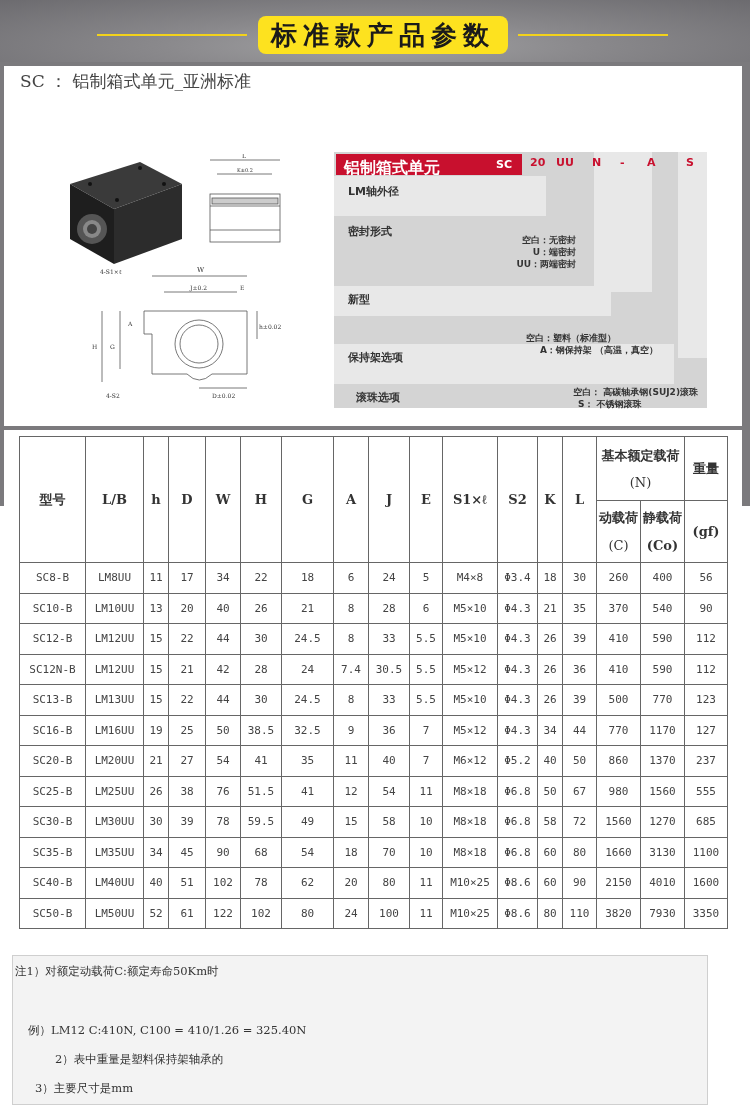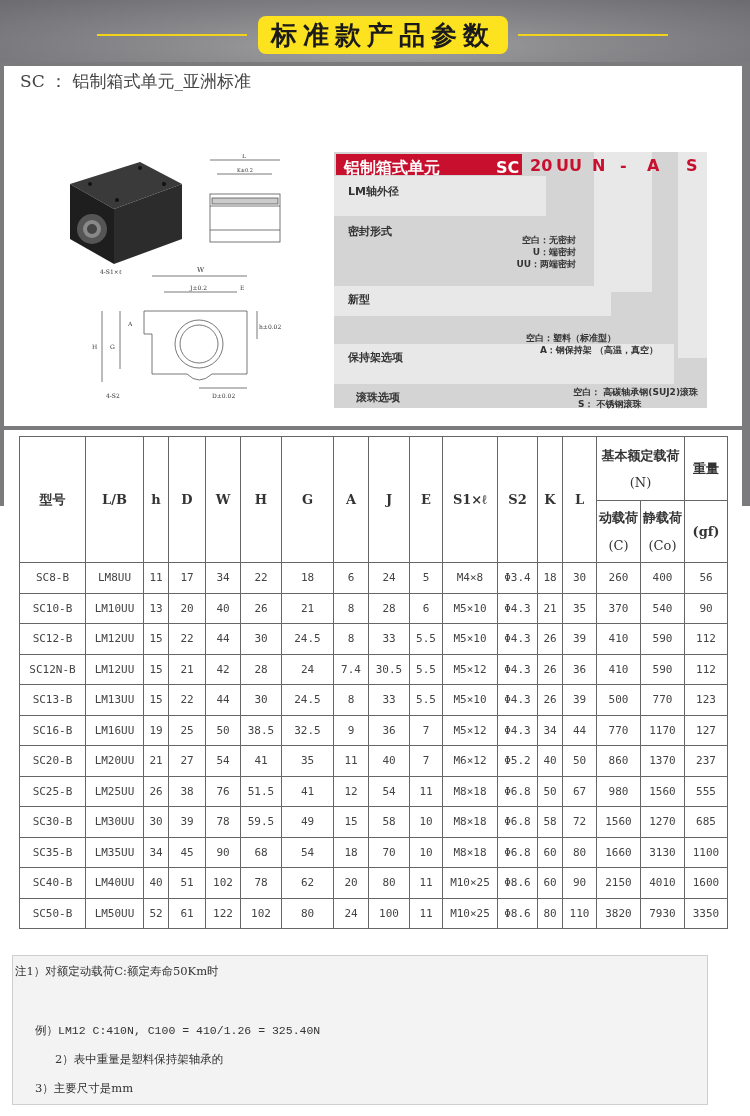--- a/index.html
+++ b/index.html
@@ -18,21 +18,21 @@
   .top-inner { position: absolute; left: 4px; top: 4px; width: 738px; height: 360px; background: #fff; }
   .top-title { position: absolute; left: 16px; top: 4px; font-family: "DejaVu Serif", serif; font-size: 17px; color: #444; }
 
   .drawing { position: absolute; left: 58px; top: 88px; width: 240px; height: 250px; }
 
   .code-panel { position: absolute; left: 330px; top: 86px; width: 373px; height: 256px; font-family: "DejaVu Sans", sans-serif; }
   .cp-bg { position: absolute; background: #d4d4d4; }
   .cp-light { position: absolute; background: #e8e8e8; }
   .cp-red { position: absolute; left: 2px; top: 2px; width: 186px; height: 21px; background: #c8102e; }
   .cp-red-title { position: absolute; left: 8px; top: 4px; color: #fff; font-size: 16px; font-weight: bold; }
-  .cp-code { position: absolute; top: 4px; font-size: 16px; font-weight: bold; color: #c8102e; }
+  .cp-code { position: absolute; top: 4px; font-size: 11px; font-weight: bold; color: #c8102e; }
   .cp-code.white { color: #fff; }
   .cp-label { position: absolute; font-size: 11px; color: #333; font-weight: bold; }
   .cp-note { position: absolute; font-size: 9px; color: #333; text-align: right; line-height: 12px; font-weight: bold; }
 
   .table-panel { position: absolute; left: 0; top: 428px; width: 750px; height: 80px; }
   .table-panel .lbar { position: absolute; left: 0; top: 0; width: 4px; height: 78px; background: #7b7a7d; }
   .table-panel .rbar { position: absolute; left: 742px; top: 0; width: 8px; height: 78px; background: #7b7a7d; }
 
   table.spec { position: absolute; left: 19px; top: 436px; border-collapse: collapse; font-family: "DejaVu Sans Mono", monospace; font-size: 11px; color: #444; }
   table.spec td, table.spec th { border: 1px solid #666; text-align: center; padding: 0; }
@@ -199,21 +199,21 @@
       </th>
       <th>重量</th>
     </tr>
     <tr style="height:62px;">
       <th>
         <div style="line-height:28px;">动载荷</div>
         <div style="font-weight:normal;line-height:28px;">(C)</div>
       </th>
       <th>
         <div style="line-height:28px;">静载荷</div>
-        <div style="font-weight:normal;line-height:28px;">(Co)</div>
+        <div style="font-weight:bold;line-height:28px;">(Co)</div>
       </th>
       <th>(gf)</th>
     </tr>
   </thead>
   <tbody id="spec-body">
       <tr>
         <td>SC8-B</td>
         <td>LM8UU</td>
         <td>11</td>
         <td>17</td>
@@ -438,16 +438,16 @@
         <td>110</td>
         <td>3820</td>
         <td>7930</td>
         <td>3350</td>
       </tr>
     </tbody>
 </table>
 
 <div class="notes">
   <div style="top:8px;left:2px;">注1）对额定动载荷C:额定寿命50Km时</div>
-  <div style="top:67px;left:22px;font-family:Liberation Mono, monospace;">例）LM12 C:410N, C100 = 410/1.26 = 325.40N</div>
+  <div style="top:67px;left:15px;">例）LM12 C:410N, C100 = 410/1.26 = 325.40N</div>
   <div style="top:96px;left:22px;margin-left:20px;">2）表中重量是塑料保持架轴承的</div>
   <div style="top:125px;left:22px;">3）主要尺寸是mm</div>
 </div>
 
 </body></html>

